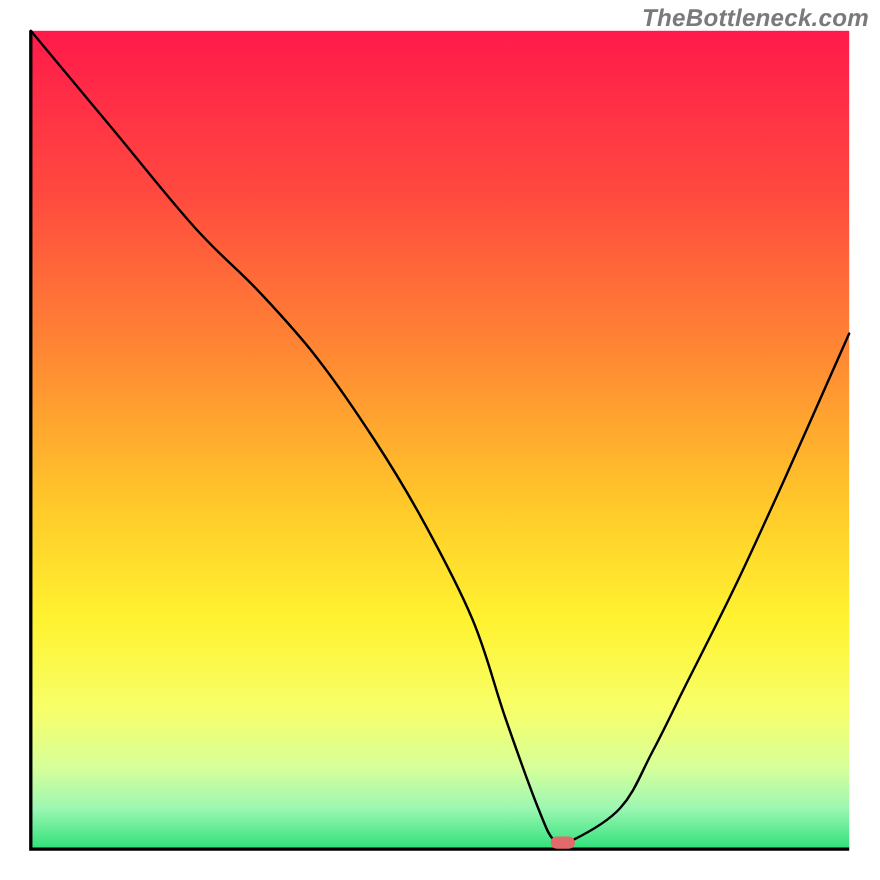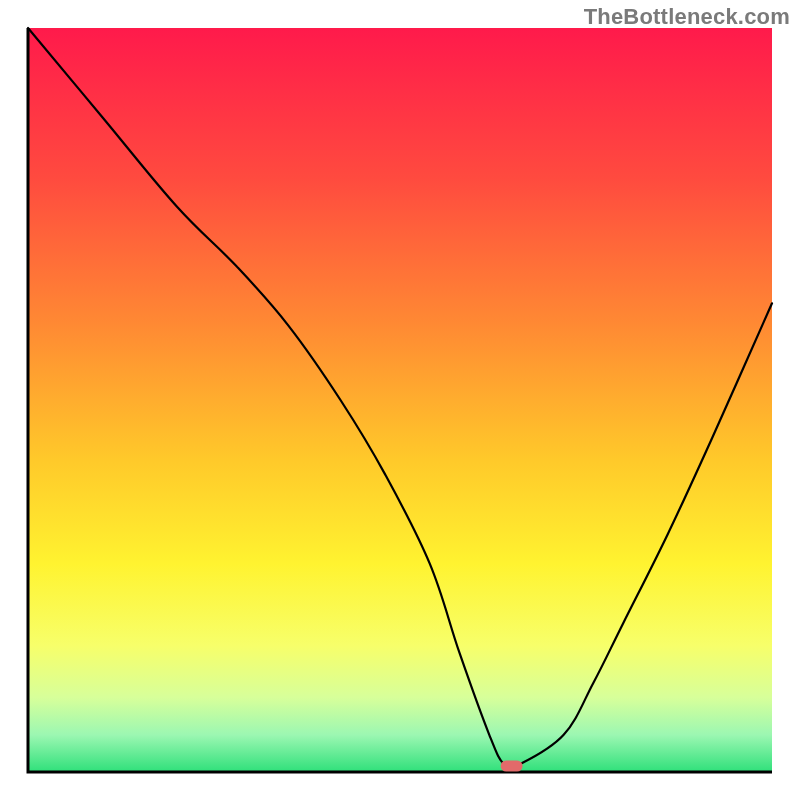--- a/index.html
+++ b/index.html
@@ -20,20 +20,21 @@
   }
   .watermark {
     position: absolute;
     top: 4px;
     right: 10px;
     font-family: Arial, Helvetica, sans-serif;
     font-size: 22px;
     font-weight: 600;
     color: #7a7a7a;
     letter-spacing: 0.2px;
+    font-style: italic;
   }
 </style>
 </head>
 <body>
 
 <div class="container">
   <svg class="chart" viewBox="0 0 800 800" width="800" height="800" preserveAspectRatio="none">
     <defs>
       <linearGradient id="bg-grad" x1="0" y1="0" x2="0" y2="1">
           <stop offset="0.0%" stop-color="#ff1a4b"></stop>

